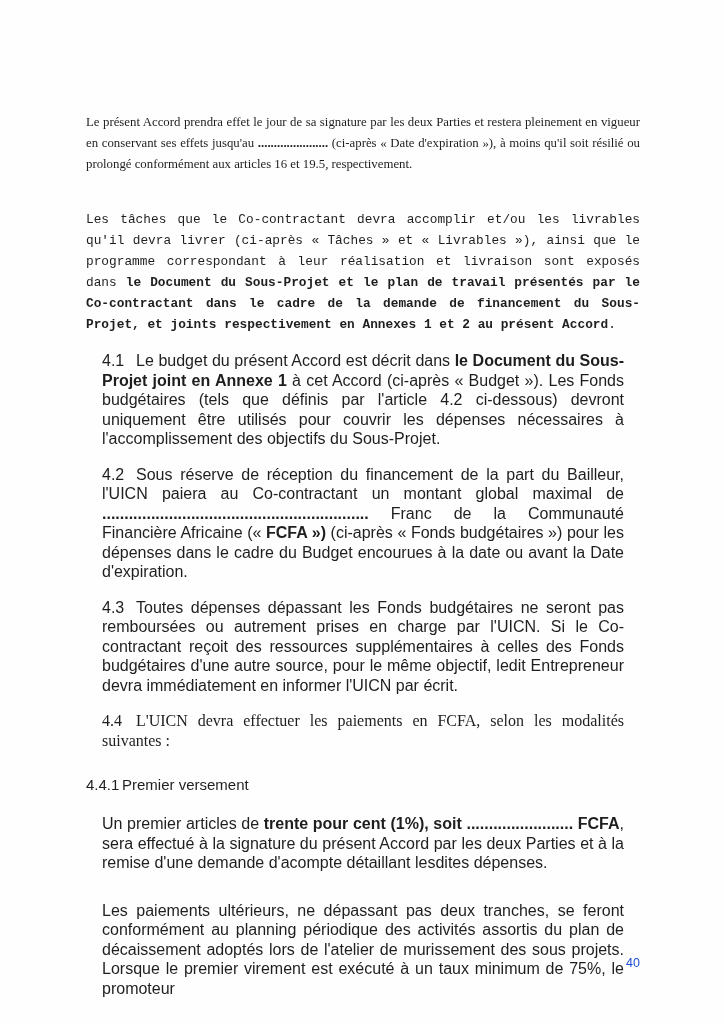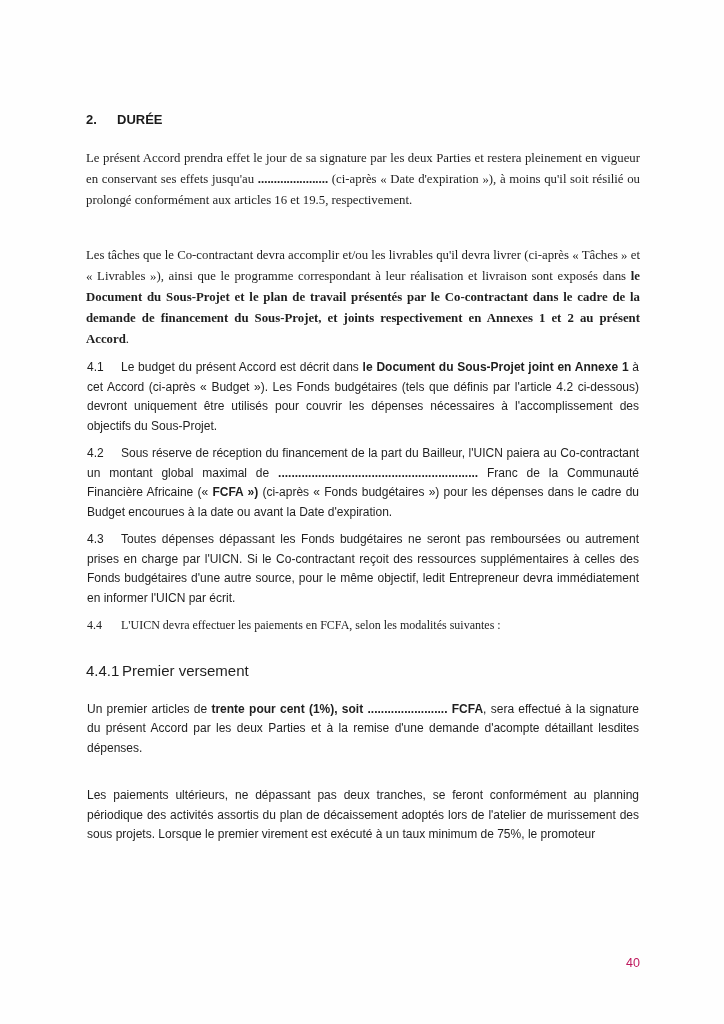--- a/index.html
+++ b/index.html
@@ -31,63 +31,62 @@
   
   .serif {
     margin: 0;
     font-family: "Liberation Serif", serif;
     font-size: 12.8px;
     line-height: 21px;
     text-align: justify;
   }
   
   .sans {
-    margin: 1px;
+    margin: 16px;
     font-family: "Liberation Sans", sans-serif;
-    font-size: 12px;
+    font-size: 16px;
     line-height: 19.5px;
     text-align: justify;
   }
   .pnum { display: inline-block; width: 34px; }
   .subh {
     margin: 0;
     font-family: "Liberation Sans", sans-serif;
     font-size: 15px;
     line-height: 17px;
     text-align: left;
   }
   .subnum { display: inline-block; width: 36px; }
   .b { font-weight: bold; }
   
   .mb-h2      { margin-bottom: 20px; }
   .mb-duree   { margin-bottom: 34px; }
   .mb-h3      { margin-bottom: 13px; }
-  .mb-taches  { margin-bottom: 8px; }
+  .mb-taches  { margin-bottom: 8px; font-family: Liberation Mono, monospace; }
   .mb-h4      { margin-bottom: 7px; }
   .mb-clause  { margin-bottom: 8px; }
   .mb-p44     { margin-bottom: 26px; font-family: Liberation Serif, serif; }
   .mb-subh1   { margin-bottom: 21px; }
   .mb-premier { margin-bottom: 28px; }
   .mb-subh2   { margin-bottom: 21px; }
   .pageno {
     position: absolute;
     top: 956px;
     right: 84px;
     font-family: "Liberation Sans", sans-serif;
     font-size: 12.5px;
-    color: #be185d;
+    color: #1d4ed8;
   }
 </style>
 </head>
 <body>
 
 <div class="page">
   <div class="content">
 
-    <h2 class="mh mb-h2"><span class="num">2.</span><span>DURÉE</span></h2>
 
     <p class="serif mb-duree"><span>Le présent Accord prendra effet le jour de sa signature par les deux Parties et restera pleinement en vigueur en conservant ses effets jusqu'au </span><span class="b">......................</span><span> (ci-après « Date d'expiration »), à moins qu'il soit résilié ou prolongé conformément aux articles 16 et 19.5, respectivement.</span></p>
 
 
     <p class="serif mb-taches"><span>Les tâches que le Co-contractant devra accomplir et/ou les livrables qu'il devra livrer (ci-après « Tâches » et « Livrables »), ainsi que le programme correspondant à leur réalisation et livraison sont exposés dans </span><span class="b">le Document du Sous-Projet et le plan de travail présentés par le Co-contractant dans le cadre de la demande de financement du Sous-Projet, et joints respectivement en Annexes 1 et 2 au présent Accord</span><span>.</span></p>
 
 
     <p class="sans mb-clause"><span class="pnum">4.1</span><span><span>Le budget du présent Accord est décrit dans </span><span class="b">le Document du Sous-Projet joint en Annexe 1</span><span> à cet Accord (ci-après « Budget »). Les Fonds budgétaires (tels que définis par l'article 4.2 ci-dessous) devront uniquement être utilisés pour couvrir les dépenses nécessaires à l'accomplissement des objectifs du Sous-Projet.</span></span></p>
 
     <p class="sans mb-clause"><span class="pnum">4.2</span><span><span>Sous réserve de réception du financement de la part du Bailleur, l'UICN paiera au Co-contractant un montant global maximal de </span><span class="b">............................................................</span><span> Franc de la Communauté Financière Africaine (« </span><span class="b">FCFA »)</span><span> (ci-après « Fonds budgétaires ») pour les dépenses dans le cadre du Budget encourues à la date ou avant la Date d'expiration.</span></span></p>

